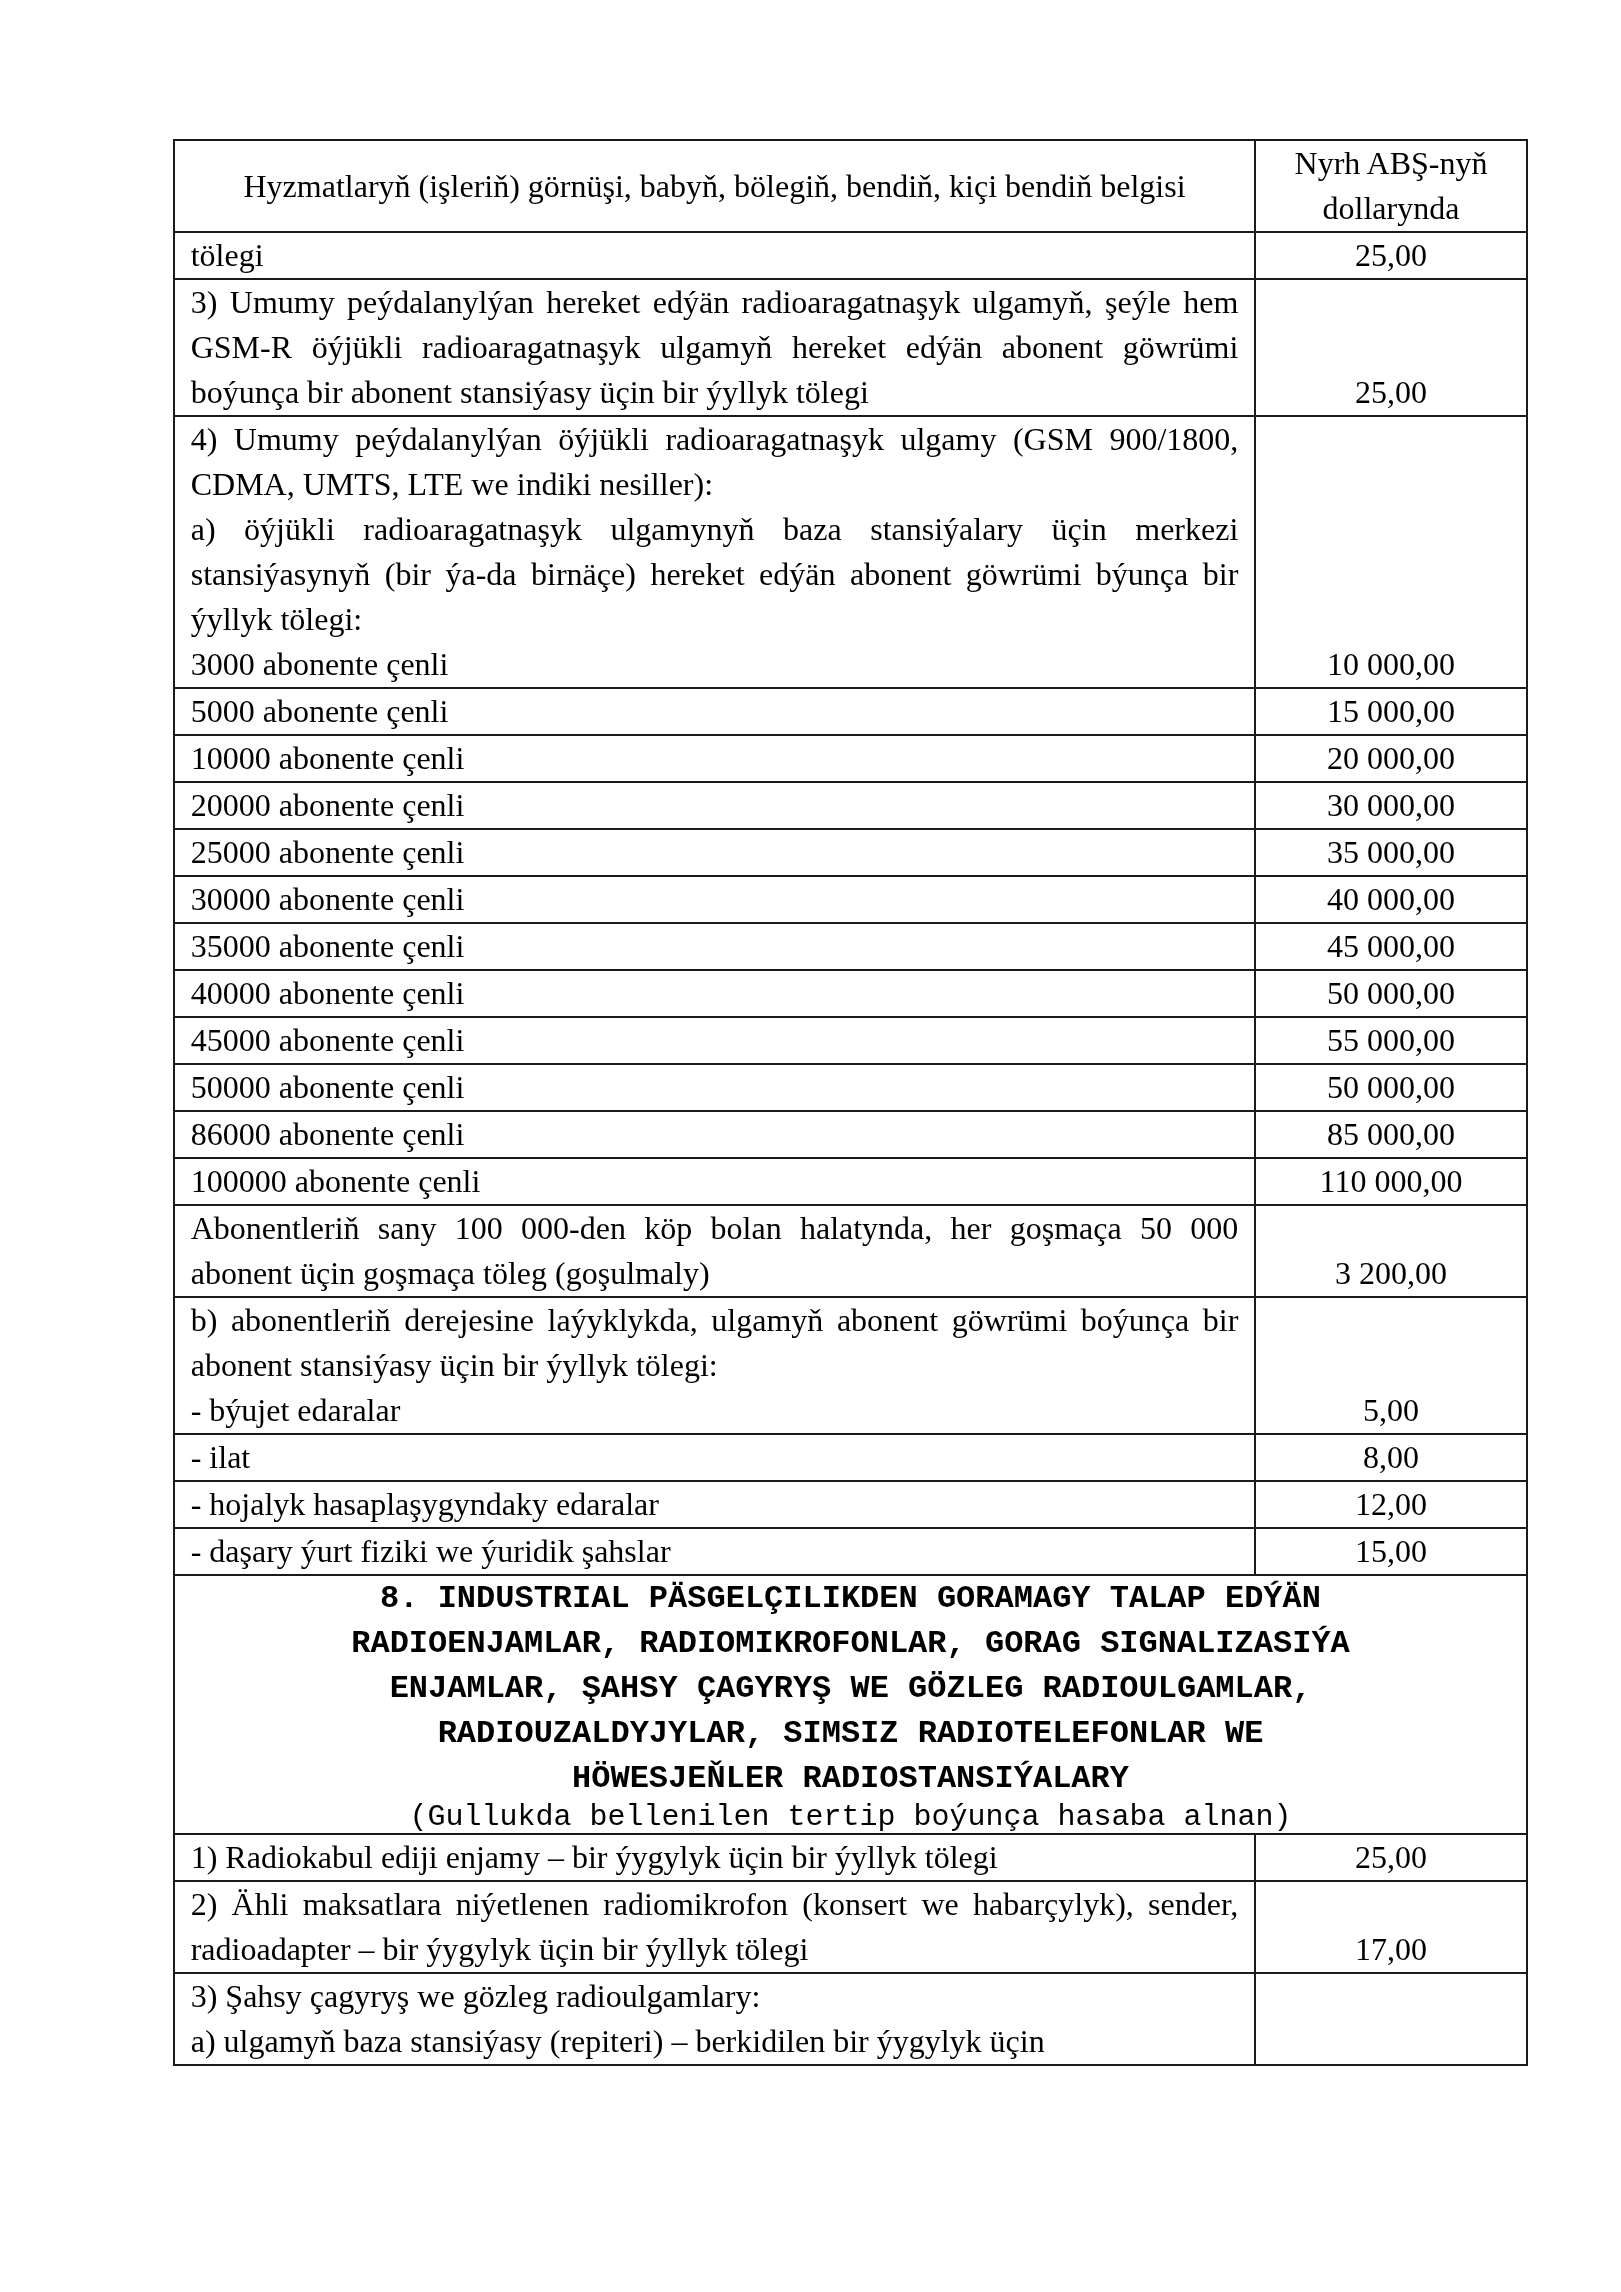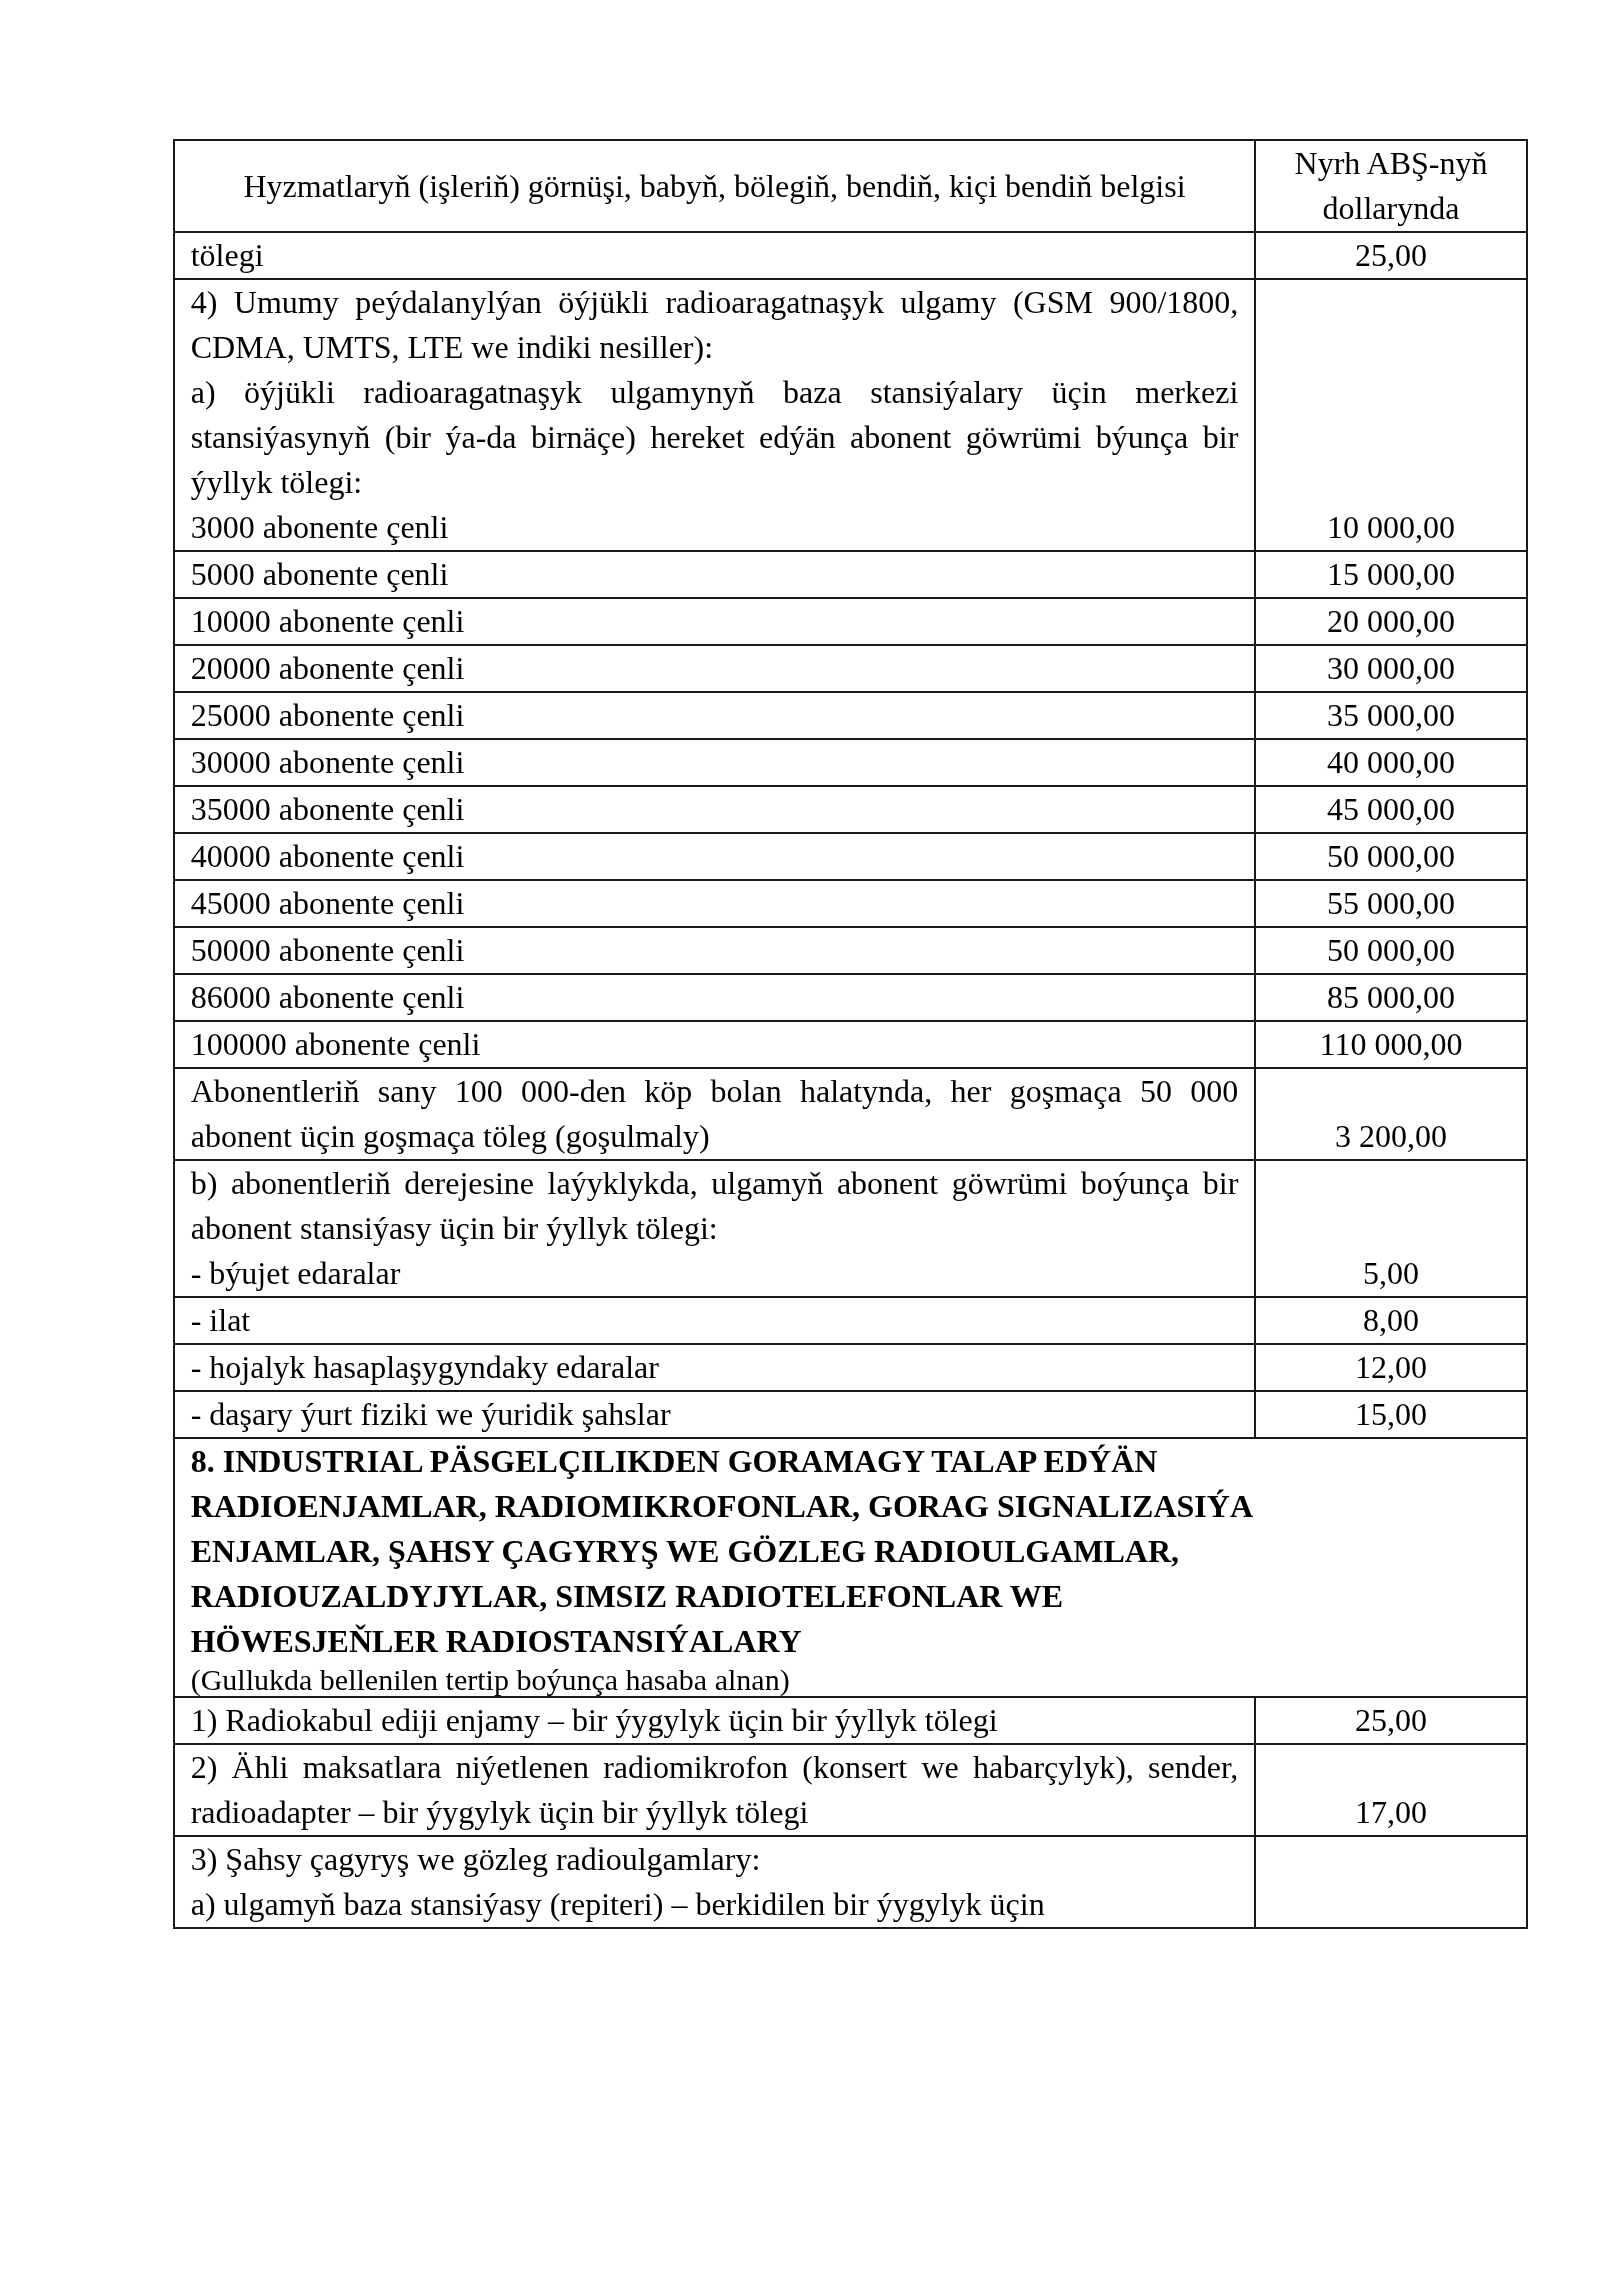--- a/index.html
+++ b/index.html
@@ -12,41 +12,47 @@
   }
   table.tariff col.c1 { width: 1081px; }
   table.tariff col.c2 { width: 272px; }
   table.tariff td {
     border: 2px solid #1a1a1a; padding: 0 15.7px 0 15.7px; vertical-align: bottom;
   }
   td.desc { text-align: justify; text-align-last: left; }
   td.desc.head { text-align: right; text-align-last: center; vertical-align: middle; margin-top: 23px; }
   td.val { text-align: center; vertical-align: bottom; white-space: nowrap; padding: 0 5.9px; }
   td.val.head { vertical-align: middle; white-space: normal; }
-  td.section { padding: 0 39px; vertical-align: middle; }
+  td.section { text-align: center; padding: 0 39px; vertical-align: middle; font-family: Liberation Mono, monospace; }
   .section-title { font-weight: bold; line-height: 45px; display: block; }
   .section-sub { font-size: 30px; line-height: 32px; display: block; }
   .line { display: block; }
 </style>
 </head>
 <body>
 
 <table class="tariff">
   <colgroup>
       <col class="c1">
       <col class="c2">
     </colgroup>
   <tbody id="tbody">
     <tr>
       <td class="desc head">Hyzmatlaryň (işleriň) görnüşi, babyň, bölegiň, bendiň, kiçi bendiň belgisi</td>
       <td class="val head">Nyrh ABŞ-nyň dollarynda</td>
     </tr>
   <tr>
         <td class="desc">
           <span class="line">tölegi</span>
+        </td>
+        <td class="val">25,00</td>
+      </tr>
+      <tr>
+        <td class="desc">
+          <span class="line">3) Umumy peýdalanylýan hereket edýän radioaragatnaşyk ulgamyň, şeýle hem GSM-R öýjükli radioaragatnaşyk ulgamyň hereket edýän abonent göwrümi boýunça bir abonent stansiýasy üçin bir ýyllyk tölegi</span>
         </td>
         <td class="val">25,00</td>
       </tr>
       <tr>
         <td class="desc">
           <span class="line">4) Umumy peýdalanylýan öýjükli radioaragatnaşyk ulgamy (GSM 900/1800, CDMA, UMTS, LTE we indiki nesiller):</span>
           <span class="line">a) öýjükli radioaragatnaşyk ulgamynyň baza stansiýalary üçin merkezi stansiýasynyň (bir ýa-da birnäçe) hereket edýän abonent göwrümi býunça bir ýyllyk tölegi:</span>
           <span class="line">3000 abonente çenli</span>
         </td>
         <td class="val">10 000,00</td>

